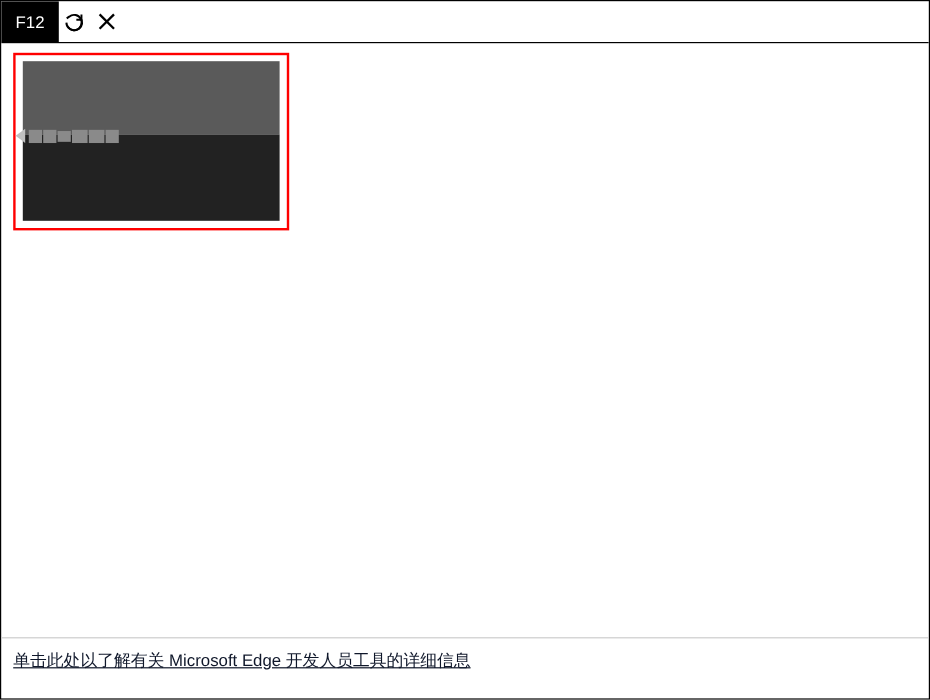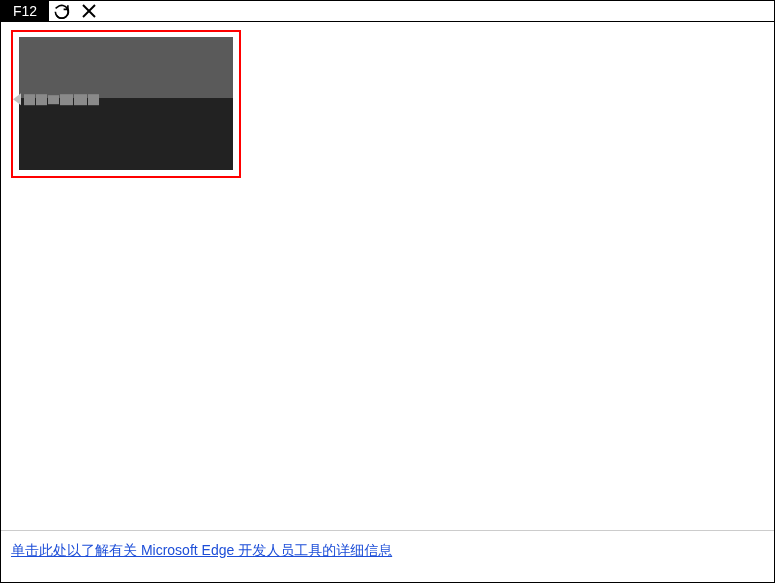--- a/index.html
+++ b/index.html
@@ -12,21 +12,21 @@
       width: 775px;
       height: 583px;
       border: 1px solid #000;
       display: flex;
       flex-direction: column;
       background: #fff;
     }
     .header {
       display: flex;
       align-items: center;
-      height: 21px;
+      height: 35px;
       border-bottom: 1px solid #000;
     }
     .header-badge {
       width: 48px;
       height: 100%;
       background: #000;
       color: #fff;
       display: flex;
       align-items: center;
       justify-content: center;
@@ -109,21 +109,21 @@
       margin-left: -6px;
     }
     .px-block {
       background: #8a8a8a;
     }
     .footer {
       padding: 10px 10px 22px 10px;
       border-top: 1px solid #ccc;
     }
     .footer-link {
-      color: #1d4ed8;
+      color: #0f172a;
       text-decoration: underline;
       font-size: 14px;
       cursor: pointer;
     }
   </style>
 </head>
 <body>
 
 <div class="header">
   <div class="header-badge">

